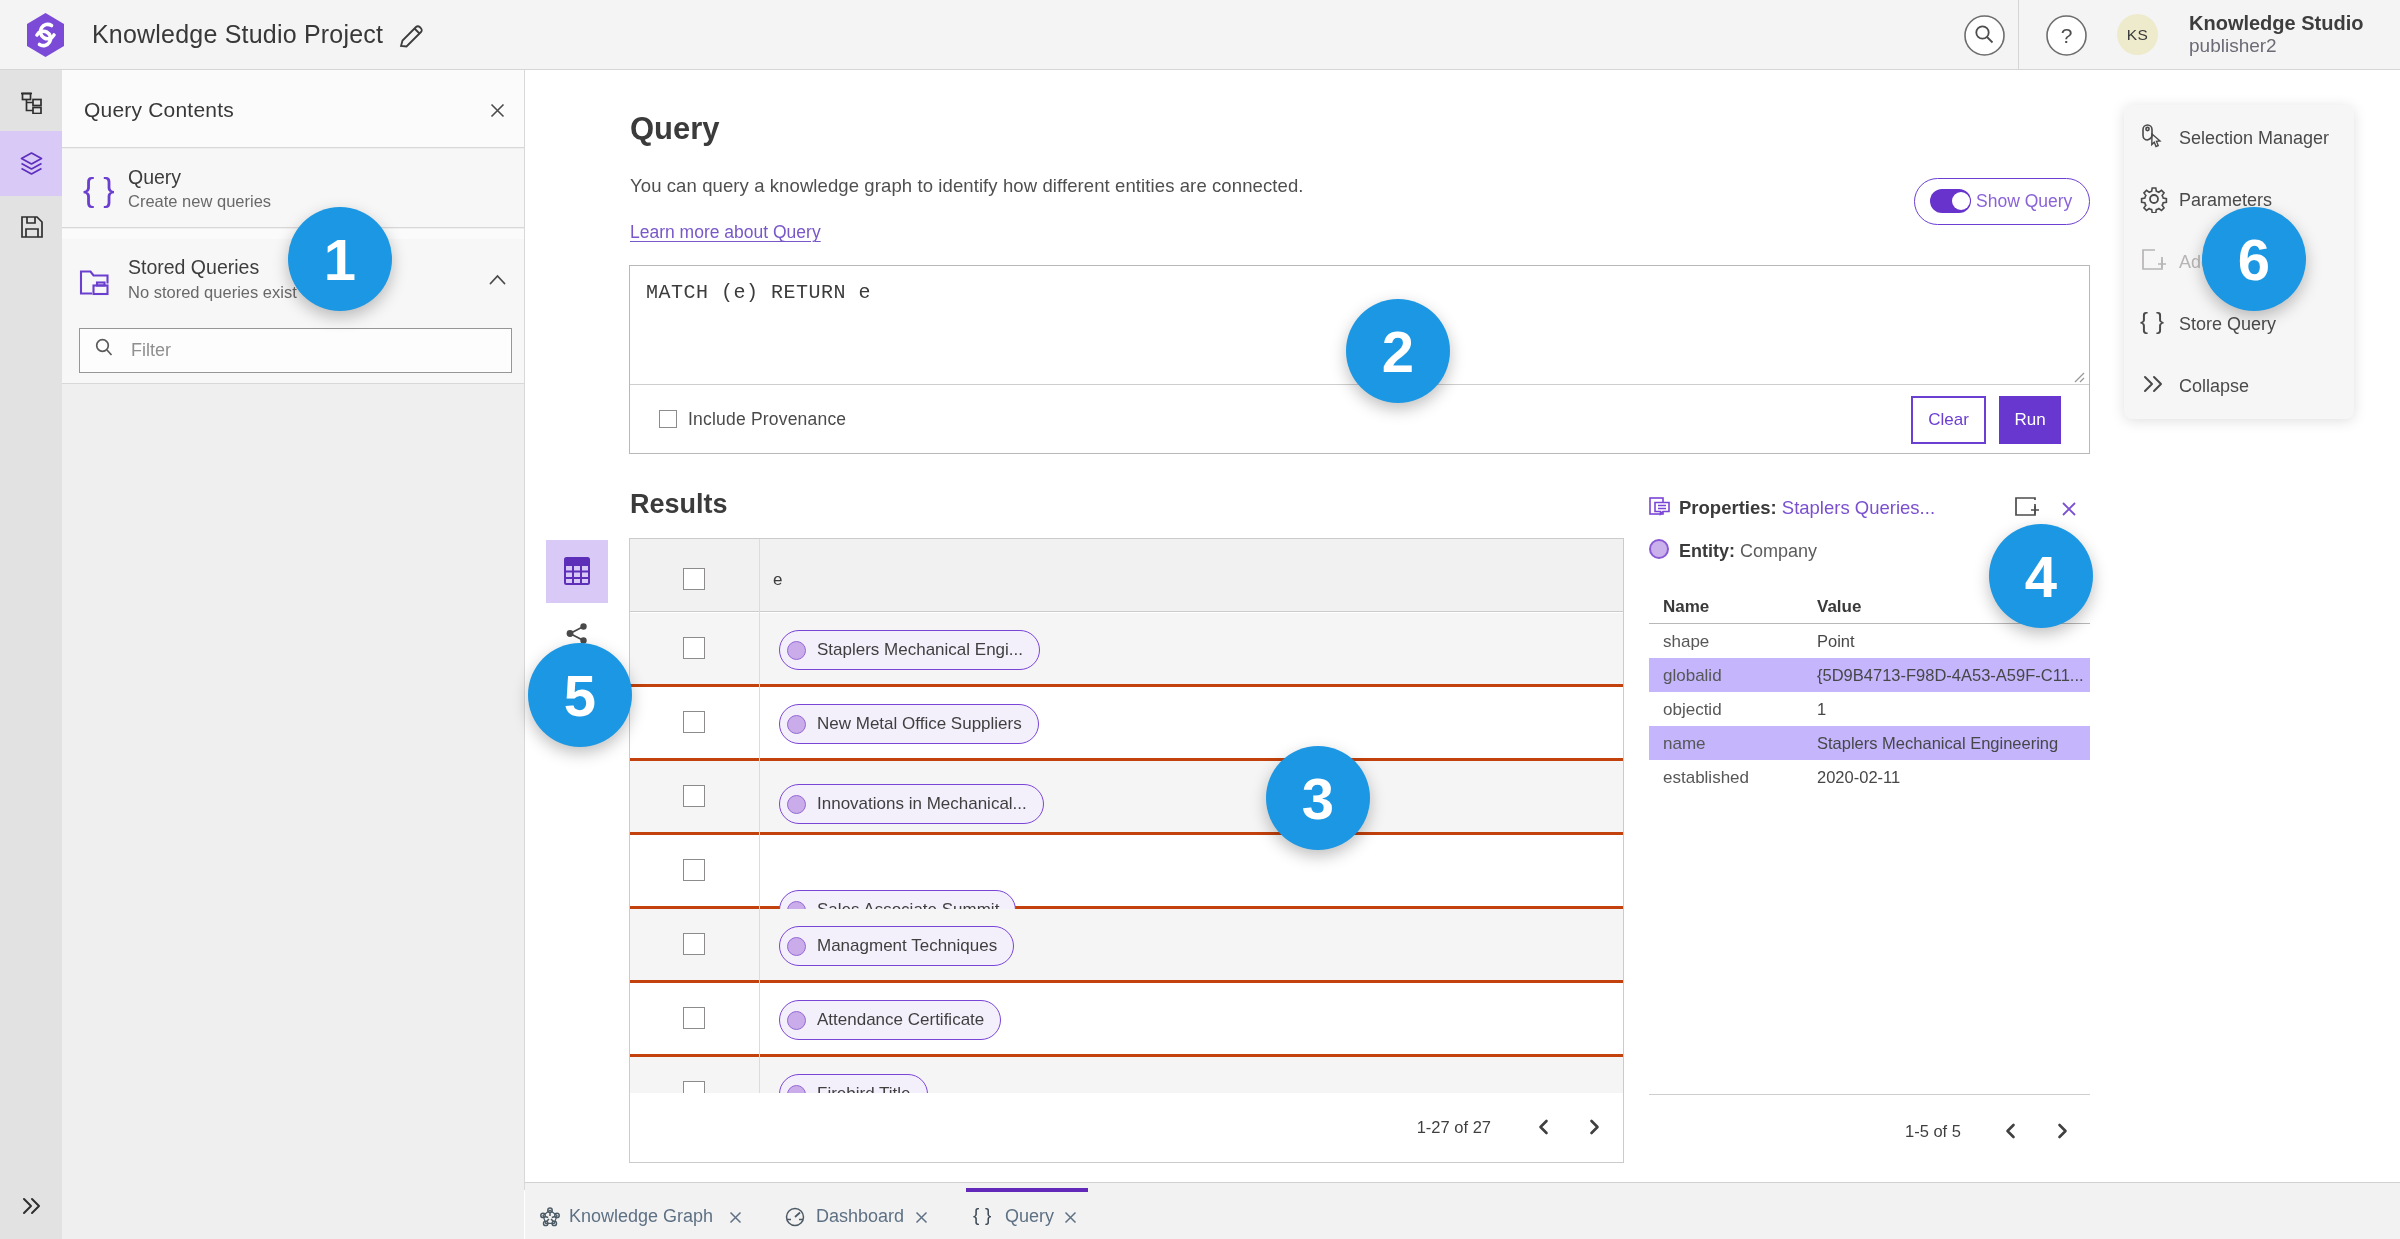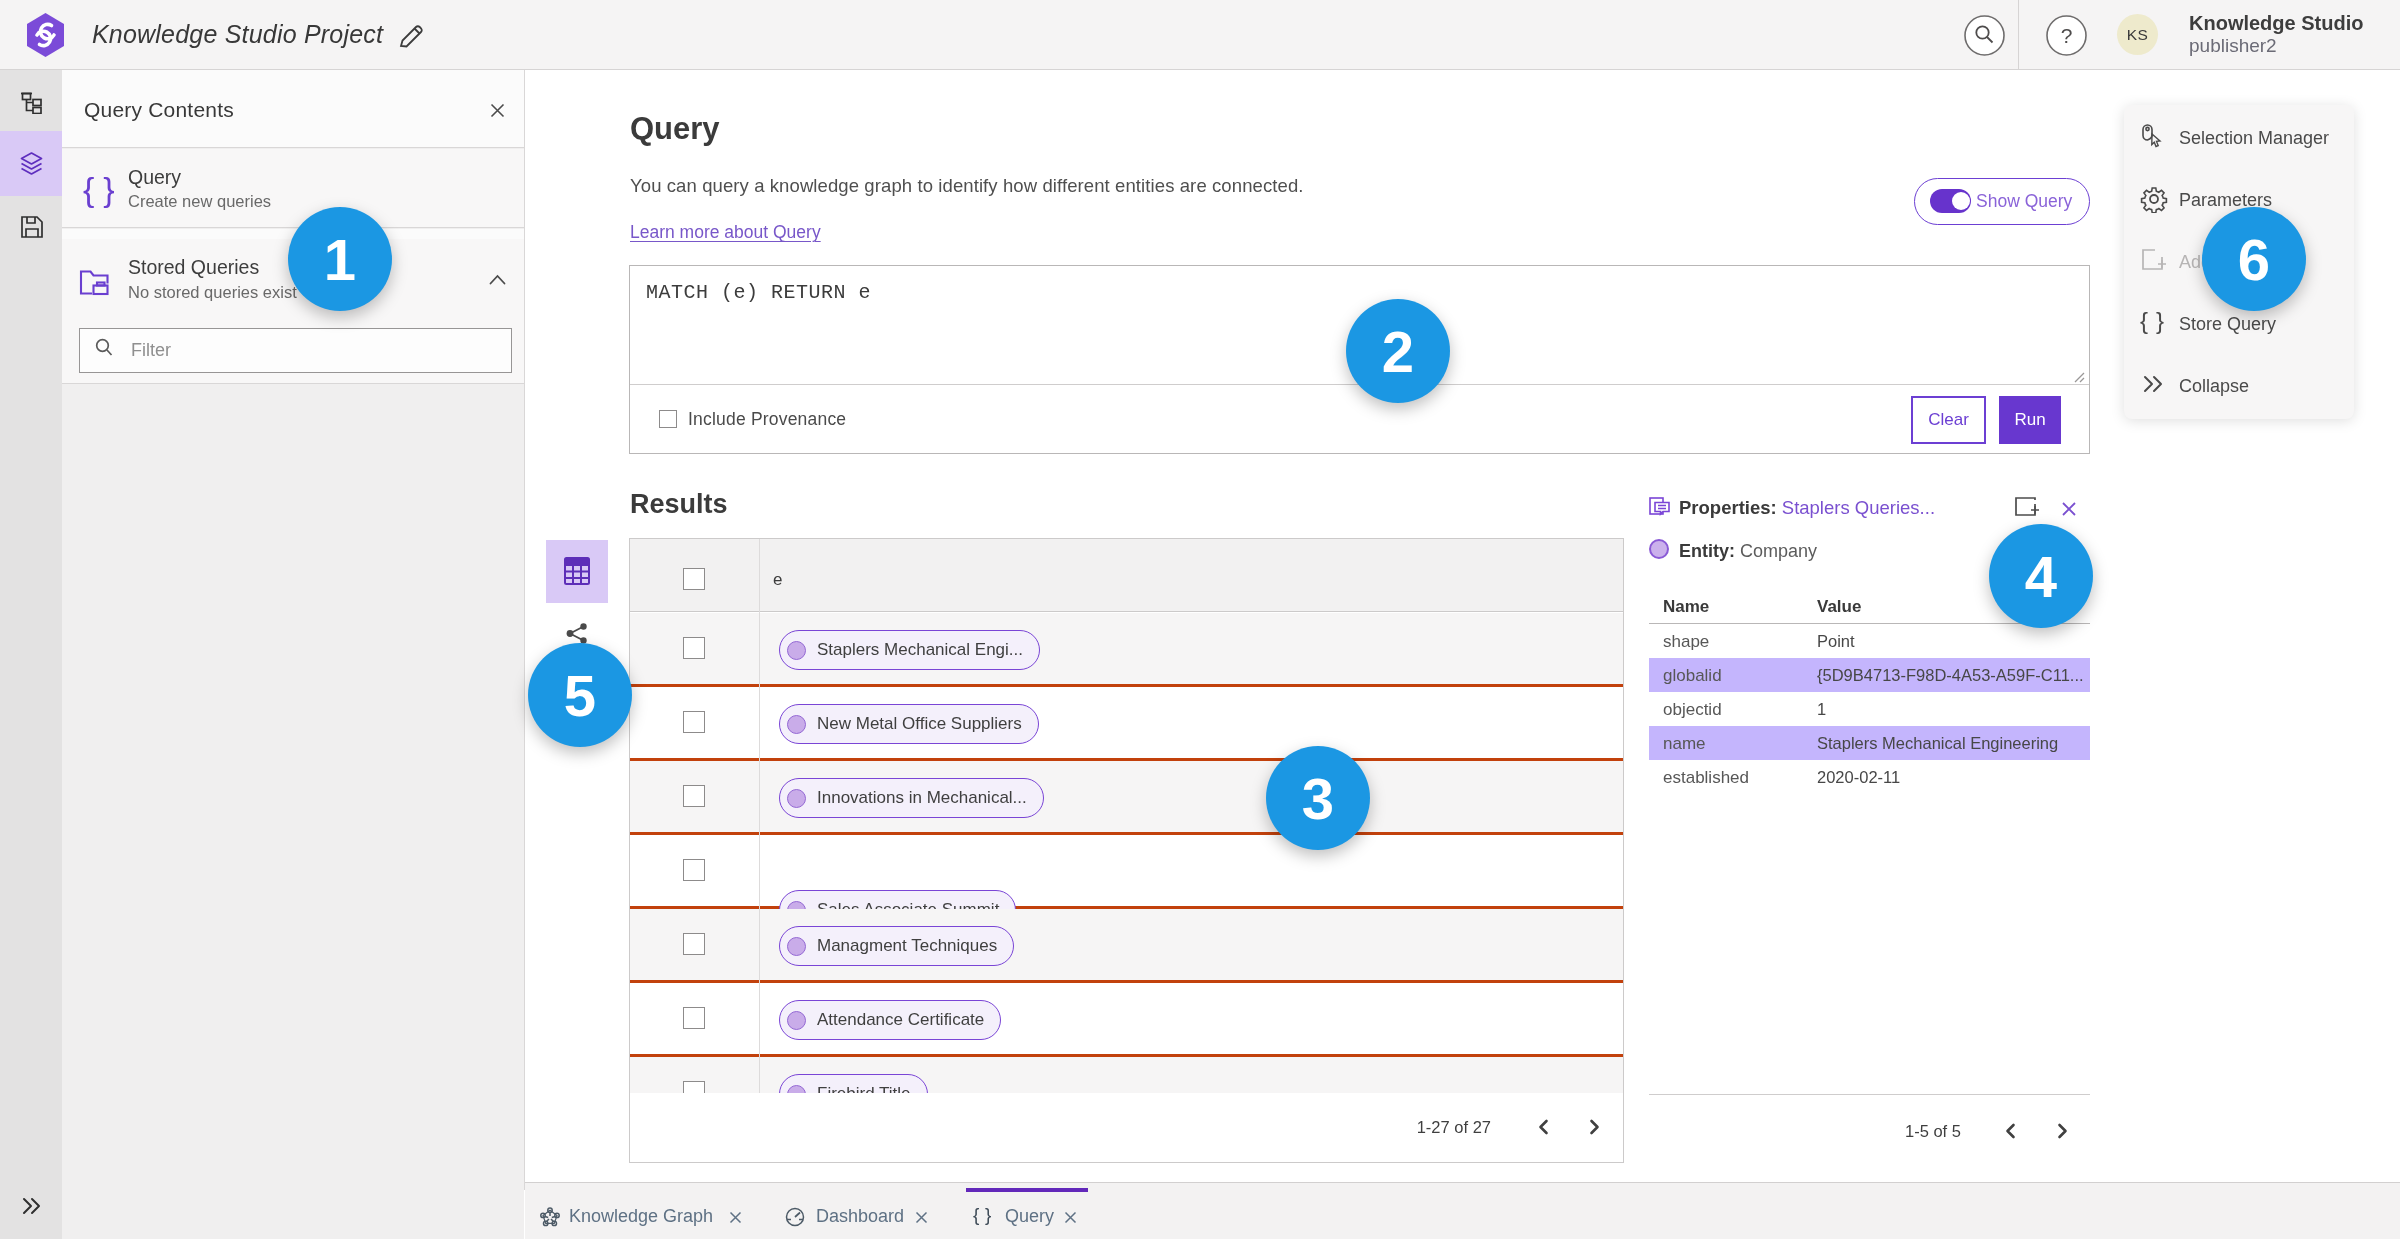--- a/index.html
+++ b/index.html
@@ -3,21 +3,21 @@
 <meta charset="utf-8">
 <style>
   * { margin:0; padding:0; box-sizing:border-box; }
   html,body { width:2400px; height:1239px; overflow:hidden; }
   body { font-family:"Liberation Sans", sans-serif; position:relative; background:#ffffff; color:#4a4a4a; }
   .abs { position:absolute; }
   svg { display:block; }
 
   
   #topbar { left:0; top:0; width:2400px; height:70px; background:#f5f4f4; border-bottom:1px solid #d6d4d4; }
-  #title { left:92px; top:20px; font-size:25px; color:#383838; font-weight:500; letter-spacing:0.2px;font-style:italic; }
+  #title { left:92px; top:20px; font-size:25px; color:#383838; font-weight:500; letter-spacing:0.2px; }
   #topdivider { left:2018px; top:0; width:1px; height:70px; background:#d6d4d4; }
 
   
   #rail { left:0; top:70px; width:62px; height:1169px; background:#e3e2e2; }
   #railsel { left:0; top:131px; width:62px; height:65px; background:#d9c9f6; }
 
   
   #panel { left:62px; top:70px; width:462px; height:1169px; background:#f0efef; }
   .sect { position:absolute; left:0; width:462px; }
   #sect-head { top:0; height:78px; background:#fbfbfb; border-bottom:1px solid #d9d7d7; }
@@ -229,21 +229,21 @@
   <div class="row odd" style="top:74px;">
       <div class="cb" style="top:24px;"></div>
       <div class="pill" style="top:17px;"><span class="dot"></span>Staplers Mechanical Engi...</div>
     </div>
   <div class="row" style="top:148px;">
       <div class="cb" style="top:24px;"></div>
       <div class="pill" style="top:17px;"><span class="dot"></span>New Metal Office Suppliers</div>
     </div>
   <div class="row odd" style="top:222px;">
       <div class="cb" style="top:24px;"></div>
-      <div class="pill" style="top:17px;"><span class="dot"></span>Innovations in Mechanical...</div>
+      <div class="pill" style="top:23px;"><span class="dot"></span>Innovations in Mechanical...</div>
     </div>
   <div class="row" style="top:296px;">
       <div class="cb" style="top:24px;"></div>
       <div class="pill" style="top:32px;margin-top:23px;"><span class="dot"></span>Sales Associate Summit</div>
     </div>
   <div class="row odd" style="top:370px;">
       <div class="cb" style="top:24px;"></div>
       <div class="pill" style="top:17px;"><span class="dot"></span>Managment Techniques</div>
     </div>
   <div class="row" style="top:444px;">

